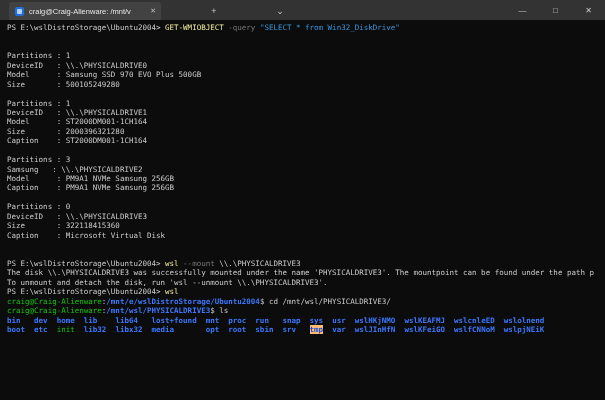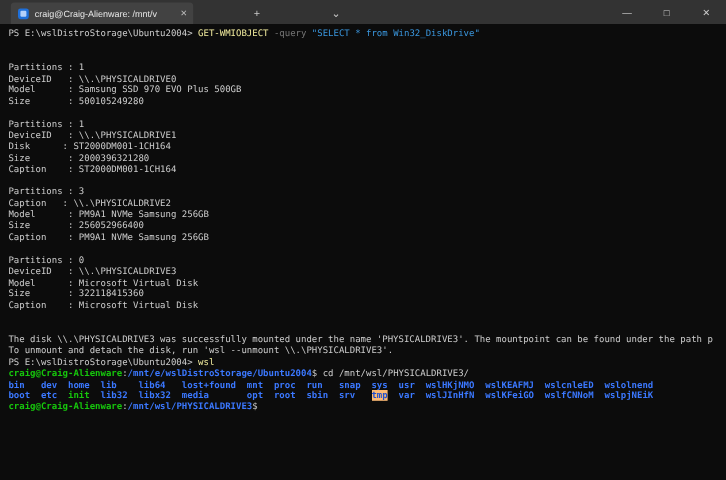--- a/index.html
+++ b/index.html
@@ -18,21 +18,21 @@
   .caption-btn { width:33px; display:flex; align-items:center; justify-content:center; color:#cccccc; font-size:8px; }
 
   
   .screen { flex:1; background:#0c0c0c; padding:3px 0 0 7px; overflow:hidden;
             font-family:"DejaVu Sans Mono", "Liberation Mono", monospace; font-size:7.5px; }
   .tline { height:9.45px; line-height:9.45px; white-space:pre; }
   .c-fg    { color:#cccccc; }
   .c-yellow{ color:#f2ec9e; }
   .c-gray  { color:#767676; }
   .c-str   { color:#3a96dd; }
-  .c-green { color:#16c60c; font-weight:bold; }
+  .c-green { color:#16c60c; font-weight:normal; }
   .c-blue  { color:#3b78ff; font-weight:bold; }
   .bg-green{ background:#fdba74; color:#1e4fd0; }
 </style>
 </head>
 <body>
 
 <div class="window">
   <div class="tabbar">
     <div class="tab">
       <span class="tab-icon"></span>
@@ -51,38 +51,37 @@
       <div class="tline"><span class="c-fg">PS E:\wslDistroStorage\Ubuntu2004&gt; </span><span class="c-yellow">GET-WMIOBJECT</span><span class="c-fg"> </span><span class="c-gray">-query</span><span class="c-fg"> </span><span class="c-str">"SELECT * from Win32_DiskDrive"</span></div>
       <div class="tline"></div>
       <div class="tline"></div>
       <div class="tline"><span class="c-fg">Partitions : 1</span></div>
       <div class="tline"><span class="c-fg">DeviceID   : \\.\PHYSICALDRIVE0</span></div>
       <div class="tline"><span class="c-fg">Model      : Samsung SSD 970 EVO Plus 500GB</span></div>
       <div class="tline"><span class="c-fg">Size       : 500105249280</span></div>
       <div class="tline"></div>
       <div class="tline"><span class="c-fg">Partitions : 1</span></div>
       <div class="tline"><span class="c-fg">DeviceID   : \\.\PHYSICALDRIVE1</span></div>
-      <div class="tline"><span class="c-fg">Disk      : ST2000DM001-1CH164</span></div>
+      <div class="tline"><span class="c-fg">Model      : ST2000DM001-1CH164</span></div>
       <div class="tline"><span class="c-fg">Size       : 2000396321280</span></div>
       <div class="tline"><span class="c-fg">Caption    : ST2000DM001-1CH164</span></div>
       <div class="tline"></div>
       <div class="tline"><span class="c-fg">Partitions : 3</span></div>
-      <div class="tline"><span class="c-fg">Caption   : \\.\PHYSICALDRIVE2</span></div>
+      <div class="tline"><span class="c-fg">Samsung   : \\.\PHYSICALDRIVE2</span></div>
       <div class="tline"><span class="c-fg">Model      : PM9A1 NVMe Samsung 256GB</span></div>
-      <div class="tline"><span class="c-fg">Size       : 256052966400</span></div>
       <div class="tline"><span class="c-fg">Caption    : PM9A1 NVMe Samsung 256GB</span></div>
       <div class="tline"></div>
       <div class="tline"><span class="c-fg">Partitions : 0</span></div>
       <div class="tline"><span class="c-fg">DeviceID   : \\.\PHYSICALDRIVE3</span></div>
-      <div class="tline"><span class="c-fg">Model      : Microsoft Virtual Disk</span></div>
       <div class="tline"><span class="c-fg">Size       : 322118415360</span></div>
       <div class="tline"><span class="c-fg">Caption    : Microsoft Virtual Disk</span></div>
       <div class="tline"></div>
       <div class="tline"></div>
+      <div class="tline"><span class="c-fg">PS E:\wslDistroStorage\Ubuntu2004&gt; </span><span class="c-yellow">wsl</span><span class="c-fg"> </span><span class="c-gray">--mount</span><span class="c-fg"> \\.\PHYSICALDRIVE3</span></div>
       <div class="tline"><span class="c-fg">The disk \\.\PHYSICALDRIVE3 was successfully mounted under the name 'PHYSICALDRIVE3'. The mountpoint can be found under the path p</span></div>
       <div class="tline"><span class="c-fg">To unmount and detach the disk, run 'wsl --unmount \\.\PHYSICALDRIVE3'.</span></div>
       <div class="tline"><span class="c-fg">PS E:\wslDistroStorage\Ubuntu2004&gt; </span><span class="c-yellow">wsl</span></div>
       <div class="tline"><span class="c-green">craig@Craig-Alienware</span><span class="c-fg">:</span><span class="c-blue">/mnt/e/wslDistroStorage/Ubuntu2004</span><span class="c-fg">$ cd /mnt/wsl/PHYSICALDRIVE3/</span></div>
+      <div class="tline"><span class="c-green">craig@Craig-Alienware</span><span class="c-fg">:</span><span class="c-blue">/mnt/wsl/PHYSICALDRIVE3</span><span class="c-fg">$ ls</span></div>
       <div class="tline"><span class="c-blue">bin</span><span class="c-fg">   </span><span class="c-blue">dev</span><span class="c-fg">  </span><span class="c-blue">home</span><span class="c-fg">  </span><span class="c-blue">lib</span><span class="c-fg">    </span><span class="c-blue">lib64</span><span class="c-fg">   </span><span class="c-blue">lost+found</span><span class="c-fg">  </span><span class="c-blue">mnt</span><span class="c-fg">  </span><span class="c-blue">proc</span><span class="c-fg">  </span><span class="c-blue">run</span><span class="c-fg">   </span><span class="c-blue">snap</span><span class="c-fg">  </span><span class="c-blue">sys</span><span class="c-fg">  </span><span class="c-blue">usr</span><span class="c-fg">  </span><span class="c-blue">wslHKjNMO</span><span class="c-fg">  </span><span class="c-blue">wslKEAFMJ</span><span class="c-fg">  </span><span class="c-blue">wslcnleED</span><span class="c-fg">  </span><span class="c-blue">wslolnend</span></div>
       <div class="tline"><span class="c-blue">boot</span><span class="c-fg">  </span><span class="c-blue">etc</span><span class="c-fg">  </span><span class="c-green">init</span><span class="c-fg">  </span><span class="c-blue">lib32</span><span class="c-fg">  </span><span class="c-blue">libx32</span><span class="c-fg">  </span><span class="c-blue">media</span><span class="c-fg">       </span><span class="c-blue">opt</span><span class="c-fg">  </span><span class="c-blue">root</span><span class="c-fg">  </span><span class="c-blue">sbin</span><span class="c-fg">  </span><span class="c-blue">srv</span><span class="c-fg">   </span><span class="c-blue bg-green">tmp</span><span class="c-fg">  </span><span class="c-blue">var</span><span class="c-fg">  </span><span class="c-blue">wslJInHfN</span><span class="c-fg">  </span><span class="c-blue">wslKFeiGO</span><span class="c-fg">  </span><span class="c-blue">wslfCNNoM</span><span class="c-fg">  </span><span class="c-blue">wslpjNEiK</span></div>
-      <div class="tline"><span class="c-green">craig@Craig-Alienware</span><span class="c-fg">:</span><span class="c-blue">/mnt/wsl/PHYSICALDRIVE3</span><span class="c-fg">$</span></div>
     </div>
 </div>
 
 </body></html>

